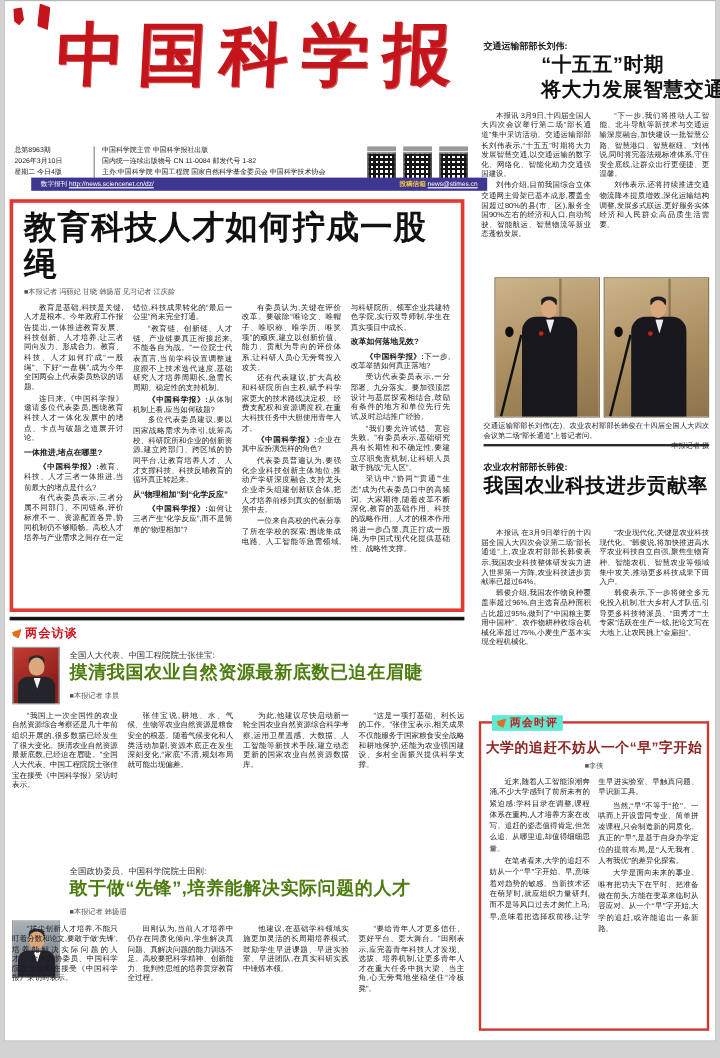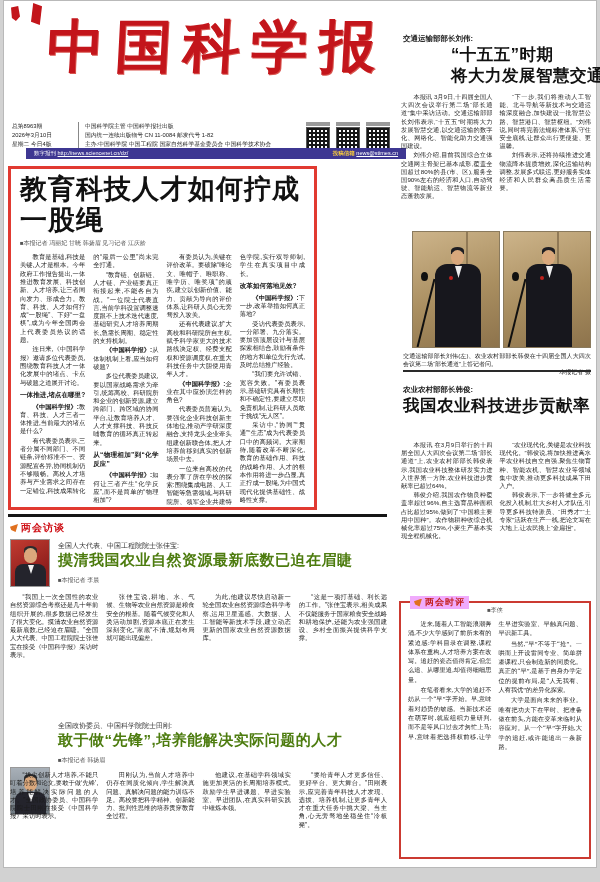--- a/index.html
+++ b/index.html
@@ -28,21 +28,21 @@
   .qr-cap{height:4px;background:#9a9a9a;margin-bottom:1px;}
   .qr{width:22px;height:22px;border:1px solid #555;background:
       repeating-linear-gradient(0deg,#161616 0 2px,transparent 2px 4px),
       repeating-linear-gradient(90deg,#161616 0 2px,#fff 2px 4px);}
   #navy-bar{left:22px;top:147px;width:380px;height:11px;background:#3e3792;color:#fff;
             font-size:5.5px;display:flex;align-items:center;justify-content:space-between;padding:0 8px;box-sizing:border-box;}
   #navy-bar .lnk{text-decoration:underline;color:#fff;}
   #bar-right-label{color:#f6c93e;font-weight:bold;}
 
   
-  #main-box{left:4px;top:165px;width:309px;height:344px;border:3px solid #e13a31;box-sizing:border-box;padding:5px 9px;}
+  #main-box{left:4px;top:165px;width:379px;height:344px;border:3px solid #e13a31;box-sizing:border-box;padding:5px 9px;}
   #main-headline{font-size:27px;font-weight:800;letter-spacing:1px;color:#111;line-height:1.15;}
   .byline{font-size:6px;color:#555;margin:3px 0 5px;}
   .cols{column-gap:8px;font-size:6.3px;line-height:1.32;text-align:justify;color:#1c1c1c;overflow:hidden;}
   .cols p{margin:0 0 1px;text-indent:2em;}
   .cols p.subhead{font-weight:bold;text-indent:0;margin:4px 0 3px;font-size:6.6px;}
   .cols b{font-weight:bold;}
   #main-body{column-count:4;height:272px;}
 
   
   #section-rule{left:4px;top:513px;width:379px;height:3px;background:#151515;}
@@ -76,21 +76,21 @@
   .panel .badge{position:absolute;left:36px;top:44px;width:4px;height:4px;border-radius:50%;background:#c1221d;}
   .panel .mic{position:absolute;left:12px;top:46px;width:2px;height:70px;background:#101010;transform:rotate(14deg);}
   .panel .michead{position:absolute;left:8px;top:40px;width:7px;height:9px;border-radius:50%;background:#101010;}
   #photo-caption{left:399px;top:351px;width:188px;font-size:6px;line-height:1.35;color:#222;text-align:justify;}
   #caption-credit{text-align:right;color:#222;}
   #caption-rule{left:399px;top:369px;width:188px;height:2px;background:#2a2a2a;}
   #agri-body{left:397px;top:440px;width:190px;height:150px;column-count:2;column-gap:7px;font-size:6.2px;}
 
   
   #commentary-box{left:395px;top:600px;width:192px;height:258px;border:2px solid #cb3a31;box-sizing:border-box;}
-  #commentary-chip{position:absolute;top:-7px;left:9px;background:#f0abfc;padding:0 4px;display:flex;align-items:center;gap:3px;}
+  #commentary-chip{position:absolute;top:-7px;left:9px;background:#5eead4;padding:0 4px;display:flex;align-items:center;gap:3px;}
   #commentary-label{font-size:9px;font-weight:bold;color:#c3201b;letter-spacing:1px;}
   #commentary-headline{margin-top:13px;text-align:center;font-size:11.5px;font-weight:800;color:#8d2420;letter-spacing:0.5px;}
   #commentary-byline{text-align:center;font-size:6px;color:#555;margin:3px 0 4px;}
   #commentary-body{padding:0 7px;column-count:2;column-gap:7px;font-size:6.2px;line-height:1.5;
                    font-family:"Liberation Serif",serif;height:200px;}
 </style>
 </head>
 <body>
 
 <div id="page">
@@ -245,20 +245,21 @@
       <p>韩俊介绍,我国农作物良种覆盖率超过96%,自主选育品种面积占比超过95%,做到了“中国粮主要用中国种”。农作物耕种收综合机械化率超过75%,小麦生产基本实现全程机械化。</p>
       <p>“农业现代化,关键是农业科技现代化。”韩俊说,将加快推进高水平农业科技自立自强,聚焦生物育种、智能农机、智慧农业等领域集中攻关,推动更多科技成果下田入户。</p>
       <p>韩俊表示,下一步将健全多元化投入机制,壮大乡村人才队伍,引导更多科技特派员、“田秀才”“土专家”活跃在生产一线,把论文写在大地上,让农民挑上“金扁担”。</p>
     </div>
 
   <div class="abs" id="commentary-box">
     <div id="commentary-chip">
       <span class="horn"></span>
       <span id="commentary-label">两会时评</span>
     </div>
+    <div id="commentary-headline">大学的追赶不妨从一个“早”字开始</div>
     <div id="commentary-byline">■李侠</div>
     <div class="cols" id="commentary-body">
         <p>近来,随着人工智能浪潮奔涌,不少大学感到了前所未有的紧迫感:学科目录在调整,课程体系在重构,人才培养方案在改写。追赶的姿态值得肯定,但怎么追、从哪里追,却值得细细思量。</p>
         <p>在笔者看来,大学的追赶不妨从一个“早”字开始。早,意味着对趋势的敏感。当新技术还在萌芽时,就应组织力量研判,而不是等风口过去才匆忙上马;早,意味着把选择权前移,让学生早进实验室、早触真问题、早识新工具。</p>
         <p>当然,“早”不等于“抢”。一哄而上开设雷同专业、简单拼凑课程,只会制造新的同质化。真正的“早”,是基于自身办学定位的提前布局,是“人无我有、人有我优”的差异化探索。</p>
         <p>大学是面向未来的事业。唯有把功夫下在平时、把准备做在前头,方能在变革来临时从容应对。从一个“早”字开始,大学的追赶,或许能追出一条新路。</p>
       </div>
   </div>
 
 </div>

